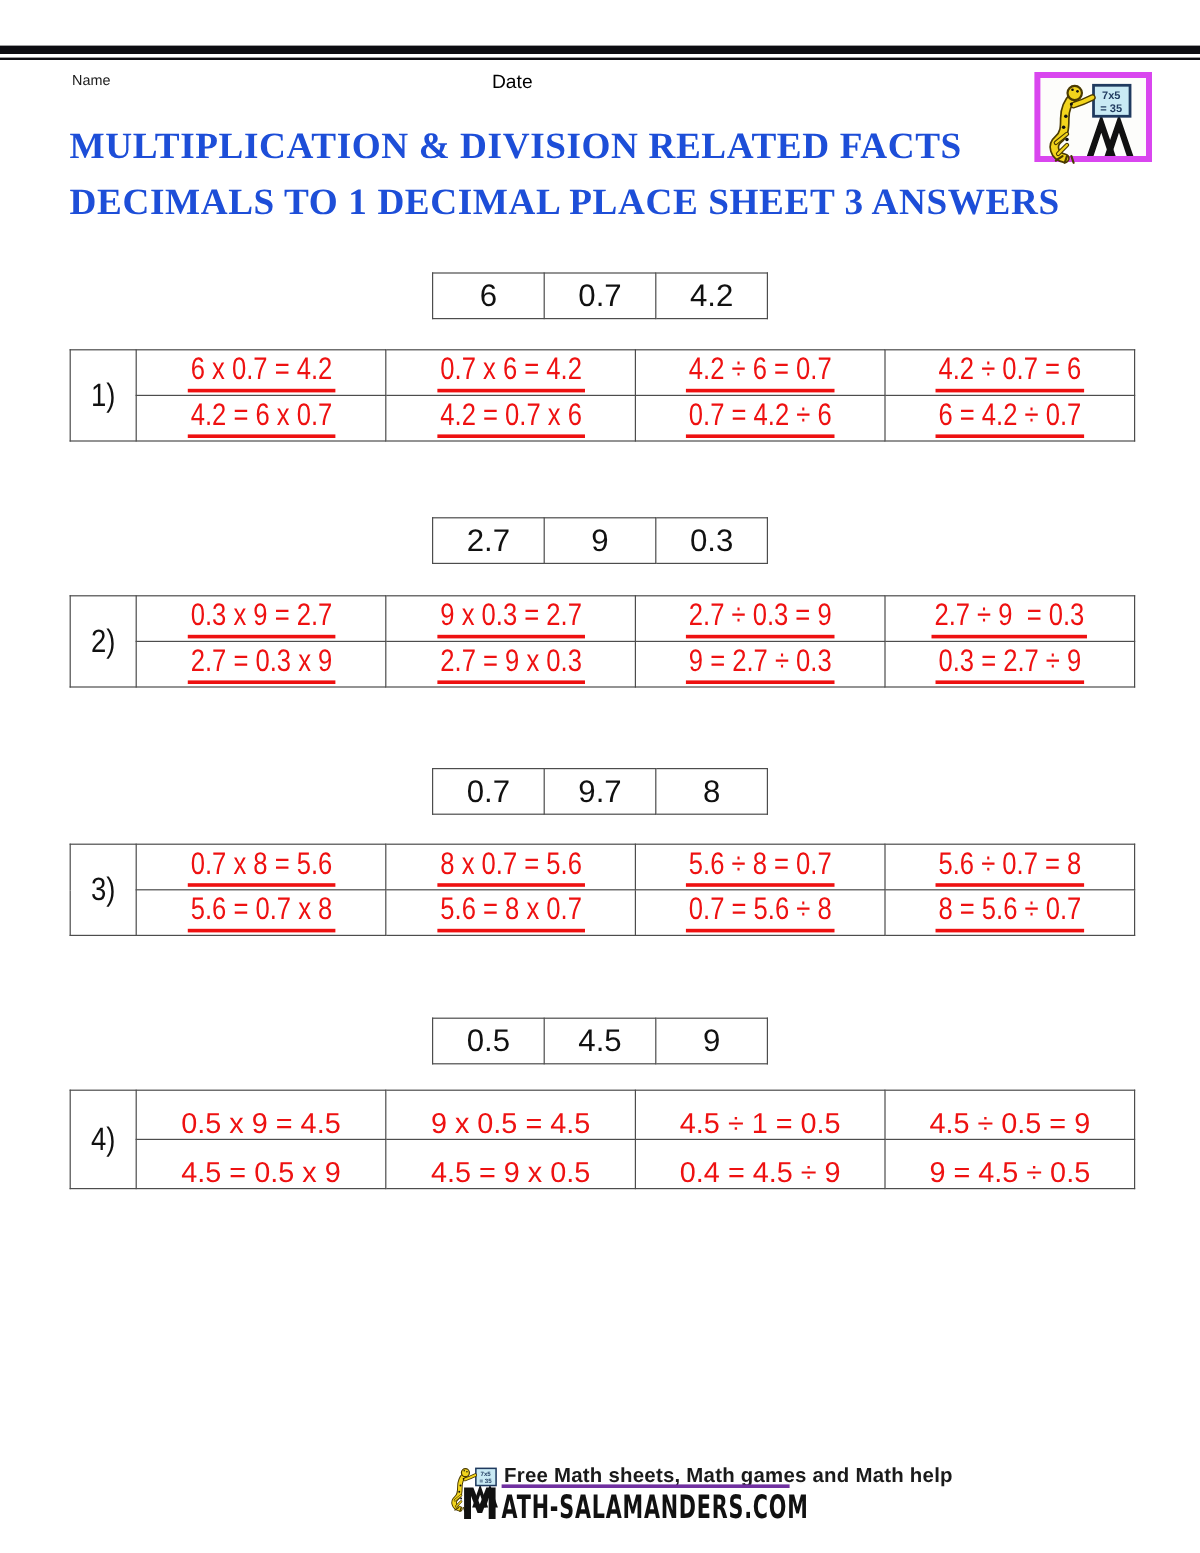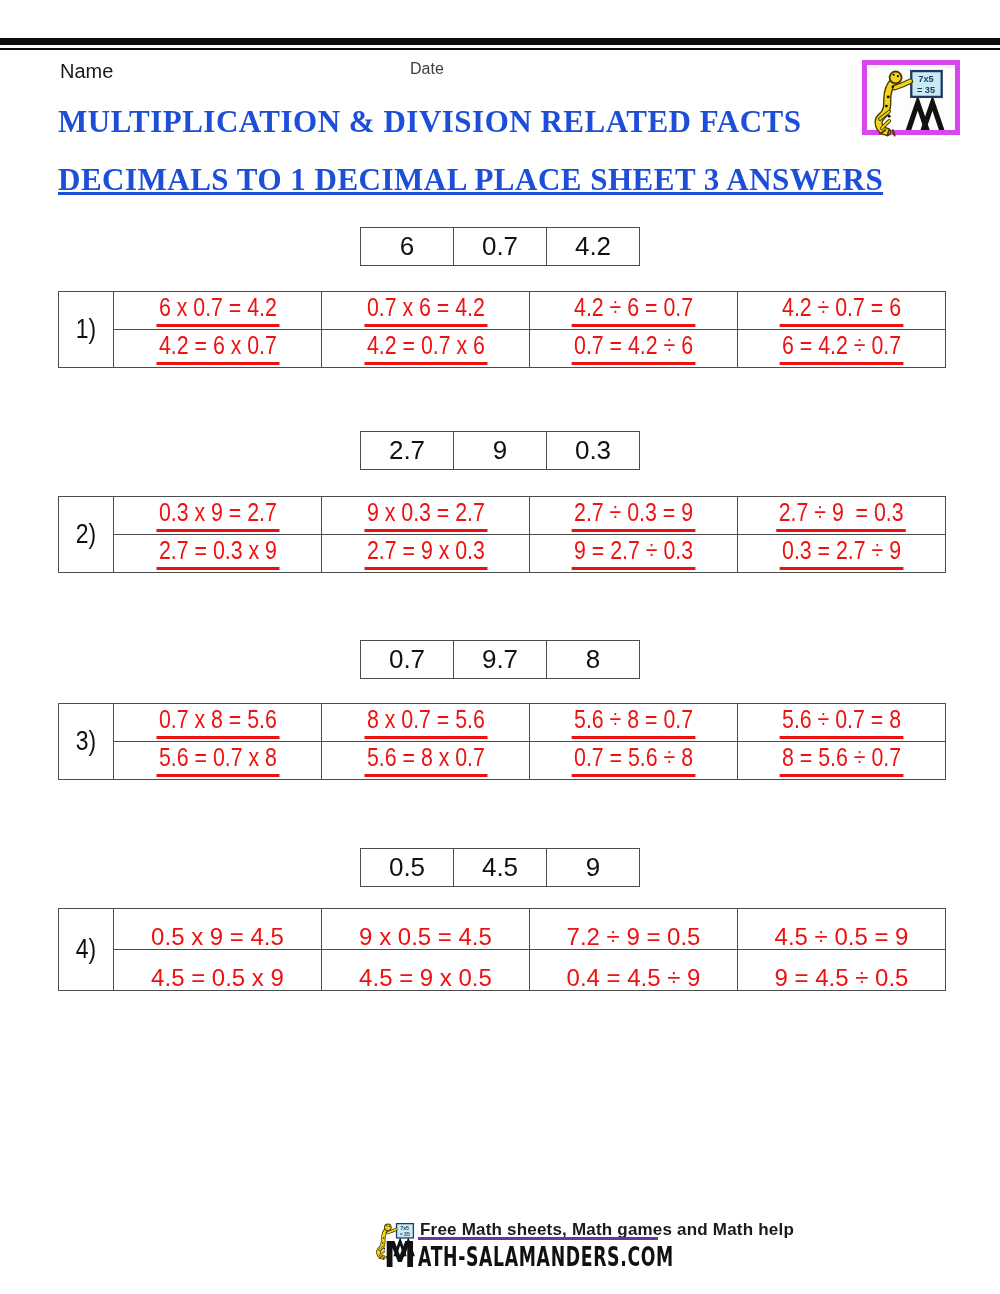--- a/index.html
+++ b/index.html
@@ -4,27 +4,27 @@
 <style>
   html,body{margin:0;padding:0;}
   body{
     width:1000px;height:1294px;position:relative;background:#ffffff;
     font-family:"Liberation Sans", sans-serif;overflow:hidden;
   }
   
   .rule-thick{position:absolute;left:0;top:38px;width:1000px;height:7px;background:#0d0d12;}
   .rule-thin{position:absolute;left:0;top:48px;width:1000px;height:2px;background:#0d0d12;}
 
-  .name-label{position:absolute;left:60px;top:60px;font-size:20px;color:#1a1a1a;}
-  .date-label{position:absolute;left:410px;top:60px;font-size:16px;color:#404040;}
+  .name-label{position:absolute;left:60px;top:60px;font-size:12px;color:#1a1a1a;}
+  .date-label{position:absolute;left:410px;top:60px;font-size:16px;color:#000000;}
 
   .title-line{position:absolute;left:58px;font-family:"Liberation Serif", serif;
     font-size:31px;font-weight:600;color:#1d4ed8;letter-spacing:.5px;white-space:nowrap;}
   .title-1{top:104px;}
-  .title-2{top:162px;text-decoration:underline;}
+  .title-2{top:150px;}
 
   
   .corner-logo{position:absolute;left:862px;top:60px;width:98px;height:75px;
     background:#fdfdfb;border:5px solid #d946ef;box-sizing:border-box;}
 
   
   .header-table{position:absolute;left:360px;border-collapse:collapse;table-layout:fixed;}
   .header-table td{width:92px;height:37px;border:1px solid #4d4d4d;text-align:center;
     vertical-align:middle;font-size:26px;color:#111;background:#fff;padding:0;}
   .fact-table{position:absolute;left:58px;border-collapse:collapse;table-layout:fixed;}
@@ -188,21 +188,21 @@
         <td>9</td>
       </tr>
         </tbody>
     </table>
     <table class="fact-table plain" style="top: 908px;">
       <tbody>
         <tr>
           <td class="num-cell" rowspan="2"><span class="num-text">4)</span></td>
           <td class="eq-cell"><span class="eq">0.5 x 9 = 4.5</span></td>
           <td class="eq-cell"><span class="eq">9 x 0.5 = 4.5</span></td>
-          <td class="eq-cell"><span class="eq">7.2 ÷ 9 = 0.5</span></td>
+          <td class="eq-cell"><span class="eq">4.5 ÷ 1 = 0.5</span></td>
           <td class="eq-cell"><span class="eq">4.5 ÷ 0.5 = 9</span></td>
         </tr>
         <tr>
           <td class="eq-cell"><span class="eq">4.5 = 0.5 x 9</span></td>
           <td class="eq-cell"><span class="eq">4.5 = 9 x 0.5</span></td>
           <td class="eq-cell"><span class="eq">0.4 = 4.5 ÷ 9</span></td>
           <td class="eq-cell"><span class="eq">9 = 4.5 ÷ 0.5</span></td>
         </tr>
       </tbody>
     </table>

